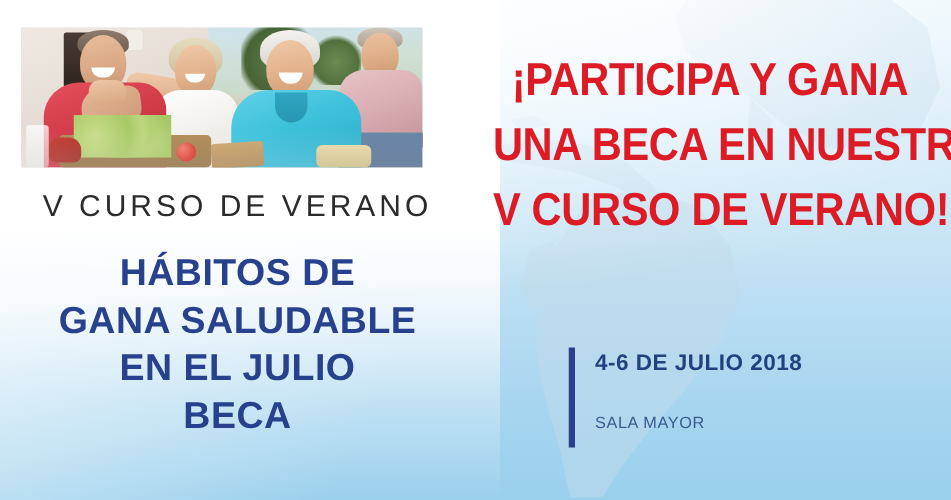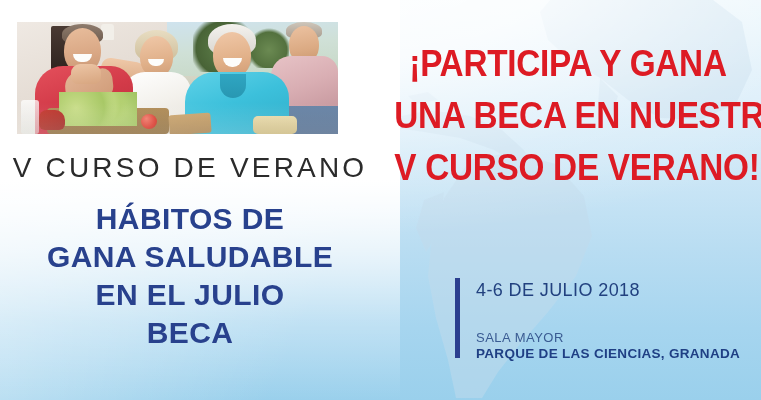--- a/index.html
+++ b/index.html
@@ -250,21 +250,21 @@
   }
   .photo-soft {
     position:absolute; inset:0;
     background:linear-gradient(180deg, rgba(255,255,255,0) 72%, rgba(255,255,255,.18) 100%);
   }
 
   
   .kicker {
     position:absolute; left:0; top:152px; width:380px;
     text-align:center;
-    font-size:28px; font-weight:300; letter-spacing:3.2px;
+    font-size:24px; font-weight:300; letter-spacing:3.2px;
     color:#2b2b2b; white-space:nowrap;
   }
   .headline-es {
     position:absolute; left:0; top:200px; width:380px;
     text-align:center;
     font-size:30px; font-weight:700; line-height:38px;
     letter-spacing:.4px; color:#28418d;
   }
   .headline-es .ln { display:block; white-space:nowrap; }
 
@@ -279,21 +279,21 @@
   }
   .promo .ln { display:block; white-space:nowrap; }
 
   
   .info-bar {
     position:absolute; left:455px; top:278px;
     width:5px; height:80px; background:#2b3f8f;
   }
   .date-line {
     position:absolute; left:476px; top:280px;
-    font-size:18px; font-weight:400; letter-spacing:.4px;
+    font-size:18px; font-weight:700; letter-spacing:.4px;
     color:#22417f; white-space:nowrap;
   }
   .venue-1 {
     position:absolute; left:476px; top:330px;
     font-size:13px; font-weight:400; letter-spacing:.5px;
     color:#3a5b92; white-space:nowrap;
   }
   .venue-2 {
     position:absolute; left:476px; top:346px;
     font-size:13.5px; font-weight:700; letter-spacing:.3px;
@@ -395,15 +395,14 @@
 
   <div class="promo">
     <span class="ln">¡PARTICIPA Y GANA</span>
     <span class="ln">UNA BECA EN NUESTRO</span>
     <span class="ln">V CURSO DE VERANO!</span>
   </div>
 
   <div class="info-bar"></div>
   <div class="date-line">4-6 DE JULIO 2018</div>
   <div class="venue-1">SALA MAYOR</div>
-  <div class="venue-2">PARQUE DE LAS CIENCIAS, GRANADA</div>
 
 </div>
 
 </body></html>

